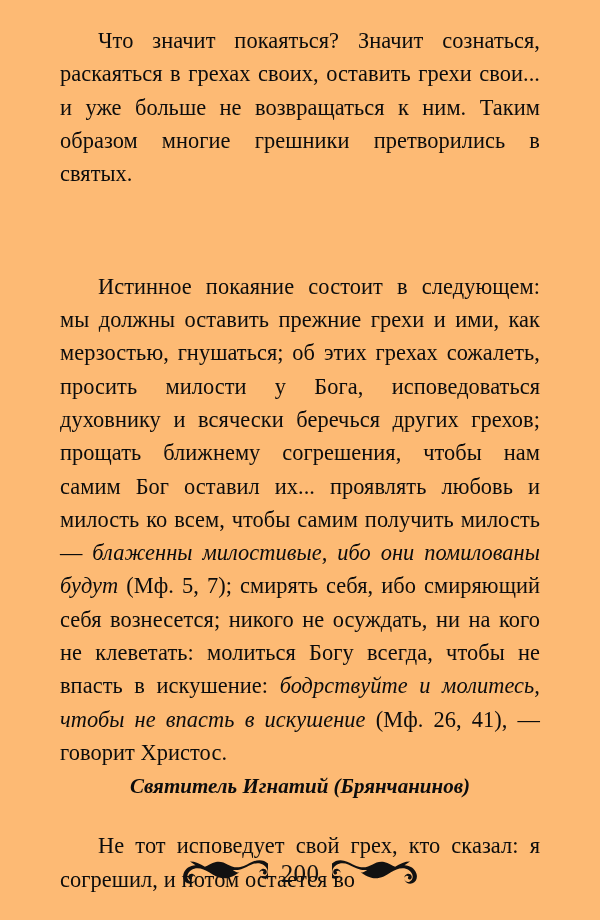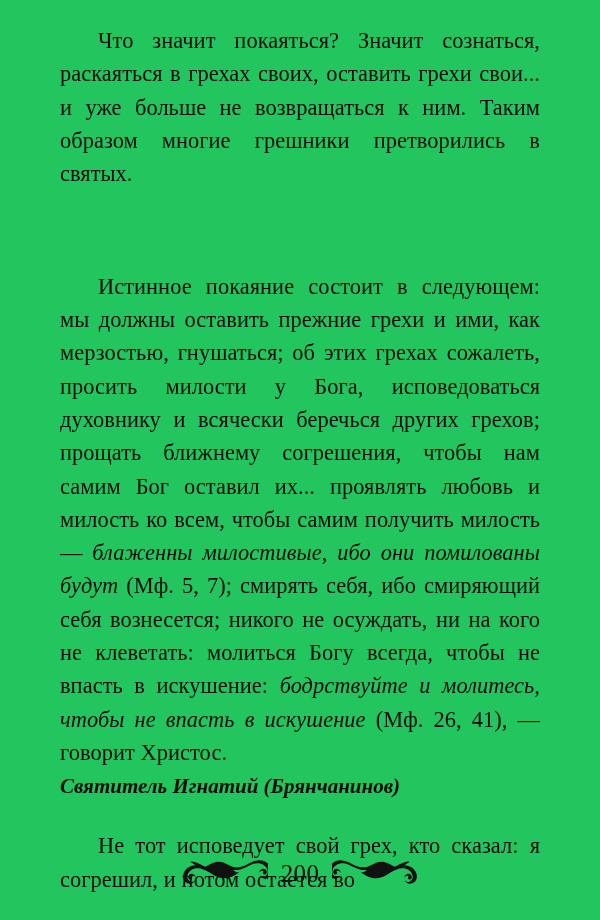--- a/index.html
+++ b/index.html
@@ -16,21 +16,21 @@
     color: #0a0a0a;
     overflow: hidden;
     position: relative;
   }
 
   .page {
     position: absolute;
     inset: 0;
     width: 600px;
     height: 920px;
-    background: #22c55e;
+    background: #fdba74;
   }
 
   
   .textblock {
     position: absolute;
     left: 60px;
     top: 24px;
     width: 480px;
   }
 
@@ -66,21 +66,21 @@
   .gap-para-small {
     margin-top: 27px;
   }
 
   em.quote {
     font-style: italic;
   }
 
   .attribution {
     margin: 0;
-    text-align: left;
+    text-align: center;
     font-size: 21px;
     line-height: 32px;
     font-style: italic;
     font-weight: 700;
     color: #0c0c0c;
     text-indent: 0;
     padding-top: 1px;
   }
 
   .attribution::after { content: none; }

